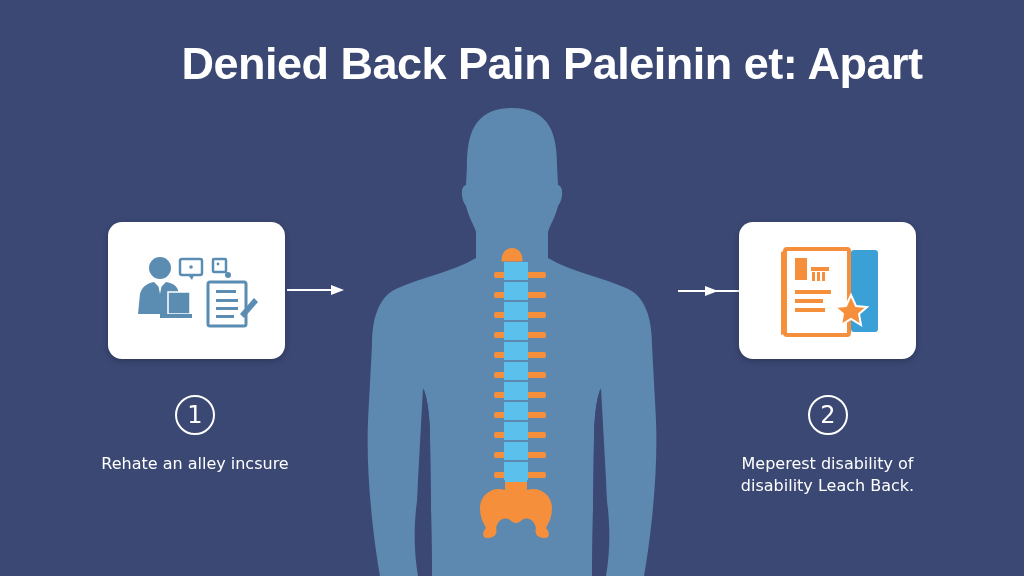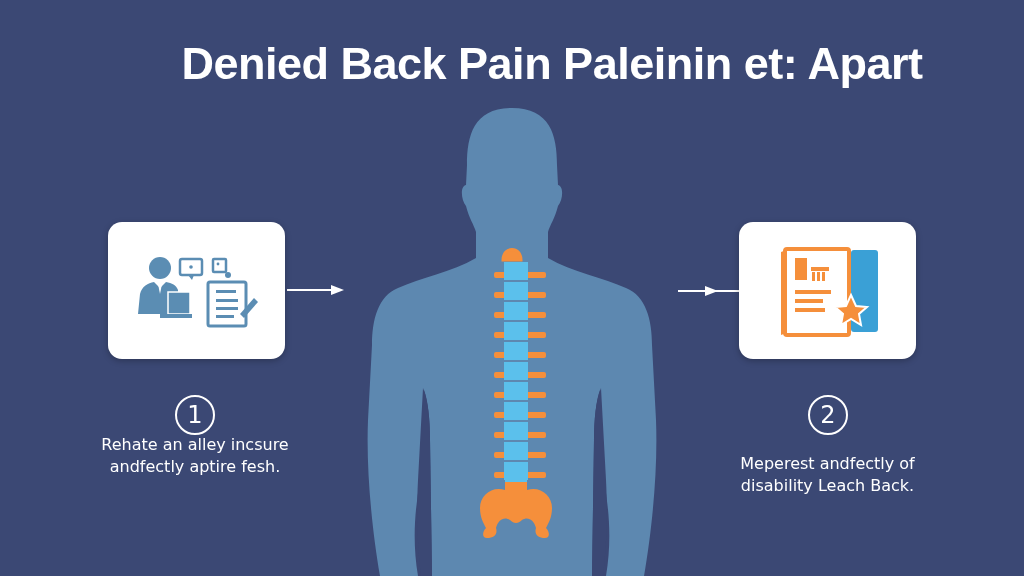--- a/index.html
+++ b/index.html
@@ -6,21 +6,21 @@
   body { width:1024px; height:576px; overflow:hidden; background:#3b4874; position:relative; font-family:"DejaVu Sans", sans-serif; }
   .title { position:absolute; left:0; top:38px; width:1024px; text-align:center; color:#ffffff; font-size:45px; font-weight:bold; letter-spacing:-0.5px; font-family:"Liberation Sans", sans-serif;margin-left:40px; }
   .figure { position:absolute; left:0; top:0; width:1024px; height:576px; }
   .card { position:absolute; background:#ffffff; border-radius:14px; box-shadow:0 2px 6px rgba(0,0,0,0.25); }
   .card.left { left:108px; top:222px; width:177px; height:137px; }
   .card.right { left:739px; top:222px; width:177px; height:137px; }
   .step-num { position:absolute; width:36px; height:36px; border:2.5px solid #ffffff; border-radius:50%; color:#ffffff; font-size:24px; line-height:36px; text-align:center; box-sizing:content-box; font-family:"DejaVu Sans", sans-serif; }
   .step-num.one { left:175px; top:395px; }
   .step-num.two { left:808px; top:395px; }
   .step-text { position:absolute; color:#ffffff; font-size:16px; line-height:22px; text-align:center; font-family:"DejaVu Sans", sans-serif; }
-  .step-text.one { left:80px; top:434px; width:230px; }
+  .step-text.one { left:80px; top:453px; width:230px; }
   .step-text.two { left:715px; top:453px; width:225px; }
 </style>
 </head>
 <body>
 
 <div class="title">Denied Back Pain Paleinin et: Apart</div>
 
 <svg class="figure" viewBox="0 0 1024 576" width="1024" height="576">
 
   <path d="
@@ -164,20 +164,19 @@
     <rect x="56" y="68" width="36" height="4" fill="#f58f3b"></rect>
     <rect x="56" y="77" width="28" height="4" fill="#f58f3b"></rect>
     <rect x="56" y="86" width="30" height="4" fill="#f58f3b"></rect>
     <polygon points="112,73 117,84 128,85 120,92 122,103 112,97 102,103 104,92 96,85 107,84" fill="#f58f3b" stroke="#ffffff" stroke-width="2"></polygon>
   </svg>
 </div>
 
 <div class="step-num one">1</div>
 <div class="step-text one">
   <div>Rehate an alley incsure</div>
-  <div>andfectly aptire fesh.</div>
 </div>
 
 <div class="step-num two">2</div>
 <div class="step-text two">
-  <div>Meperest andfectly of</div>
+  <div>Meperest disability of</div>
   <div>disability Leach Back.</div>
 </div>
 
 </body></html>

